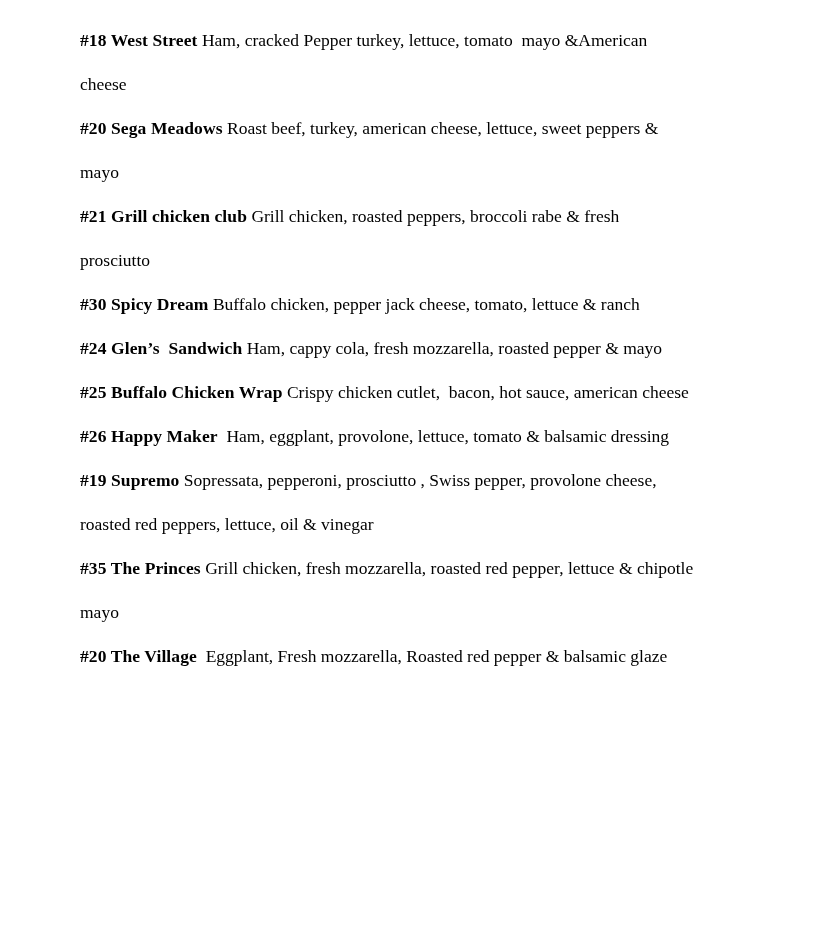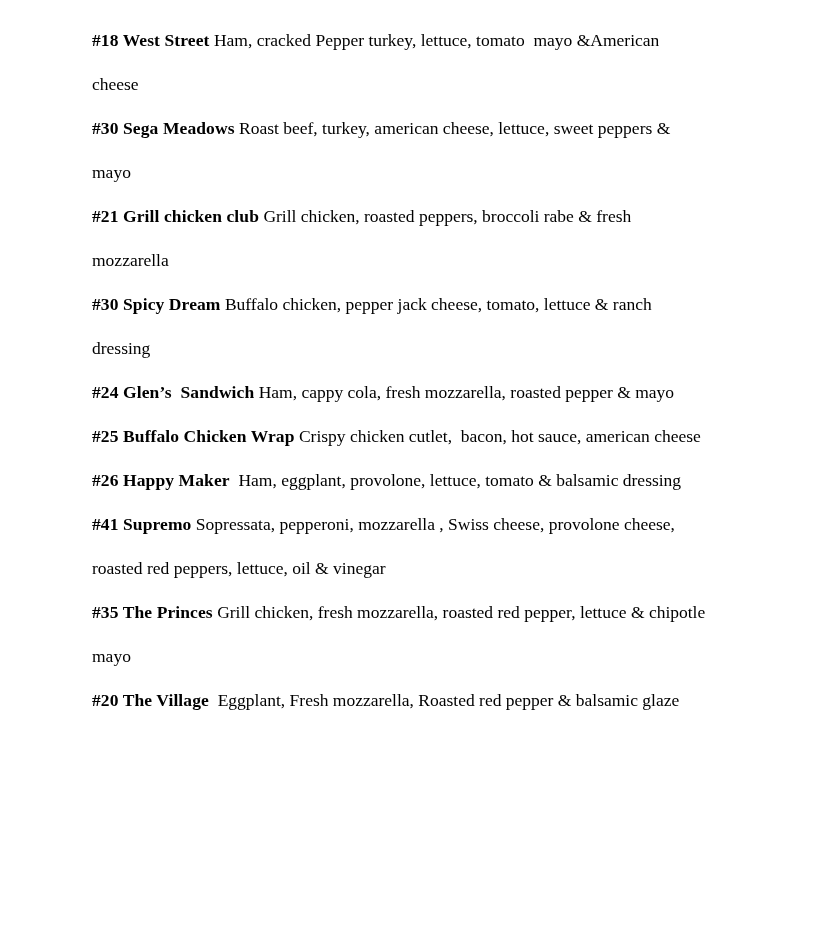--- a/index.html
+++ b/index.html
@@ -9,21 +9,20 @@
   body {
     width: 825px;
     height: 932px;
     background: #ffffff;
     color: #000000;
     font-family: "Liberation Serif", serif;
     overflow: hidden;
   }
   .menu {
     padding: 18px 60px 0 80px;
-    margin-left: 12px;
   }
   .menu-item {
     margin: 0;
     font-size: 17.5px;
     line-height: 44px;
   }
   .line {
     display: block;
     white-space: pre; 
   }
@@ -37,50 +36,49 @@
 
 <div class="menu">
   <div>
   <p class="menu-item">
     <span class="line"><span class="item-name">#18 West Street</span><span class="item-desc"> Ham, cracked Pepper turkey, lettuce, tomato  mayo &amp;American</span></span>
   <span class="line cont-line">cheese</span>
       </p>
 
 
   <p class="menu-item">
-    <span class="line"><span class="item-name">#30 Sega Meadows</span><span class="item-desc"> Roast beef, turkey, american cheese, lettuce, sweet peppers &amp;</span></span>
+    <span class="line"><span class="item-name">#20 Sega Meadows</span><span class="item-desc"> Roast beef, turkey, american cheese, lettuce, sweet peppers &amp;</span></span>
   <span class="line cont-line">mayo</span>
       </p>
 
   <p class="menu-item">
     <span class="line"><span class="item-name">#21 Grill chicken club</span><span class="item-desc"> Grill chicken, roasted peppers, broccoli rabe &amp; fresh</span></span>
-  <span class="line cont-line">mozzarella</span>
+  <span class="line cont-line">prosciutto</span>
       </p>
 
   <p class="menu-item">
     <span class="line"><span class="item-name">#30 Spicy Dream</span><span class="item-desc"> Buffalo chicken, pepper jack cheese, tomato, lettuce &amp; ranch</span></span>
-  <span class="line cont-line">dressing</span>
       </p>
 
 
   <p class="menu-item">
     <span class="line"><span class="item-name">#24 Glen’s  Sandwich</span><span class="item-desc"> Ham, cappy cola, fresh mozzarella, roasted pepper &amp; mayo</span></span>
   </p>
 
   <p class="menu-item">
     <span class="line"><span class="item-name">#25 Buffalo Chicken Wrap</span><span class="item-desc"> Crispy chicken cutlet,  bacon, hot sauce, american cheese</span></span>
       </p>
 
   <p class="menu-item">
     <span class="line"><span class="item-name">#26 Happy Maker</span><span class="item-desc">  Ham, eggplant, provolone, lettuce, tomato &amp; balsamic dressing</span></span>
   </p>
 
 
   <p class="menu-item">
-    <span class="line"><span class="item-name">#41 Supremo</span><span class="item-desc"> Sopressata, pepperoni, mozzarella , Swiss cheese, provolone cheese,</span></span>
+    <span class="line"><span class="item-name">#19 Supremo</span><span class="item-desc"> Sopressata, pepperoni, prosciutto , Swiss pepper, provolone cheese,</span></span>
   <span class="line cont-line">roasted red peppers, lettuce, oil &amp; vinegar</span>
       </p>
 
   <p class="menu-item">
     <span class="line"><span class="item-name">#35 The Princes</span><span class="item-desc"> Grill chicken, fresh mozzarella, roasted red pepper, lettuce &amp; chipotle</span></span>
   <span class="line cont-line">mayo</span>
       </p>
 
   <p class="menu-item">
     <span class="line"><span class="item-name">#20 The Village</span><span class="item-desc">  Eggplant, Fresh mozzarella, Roasted red pepper &amp; balsamic glaze</span></span>

